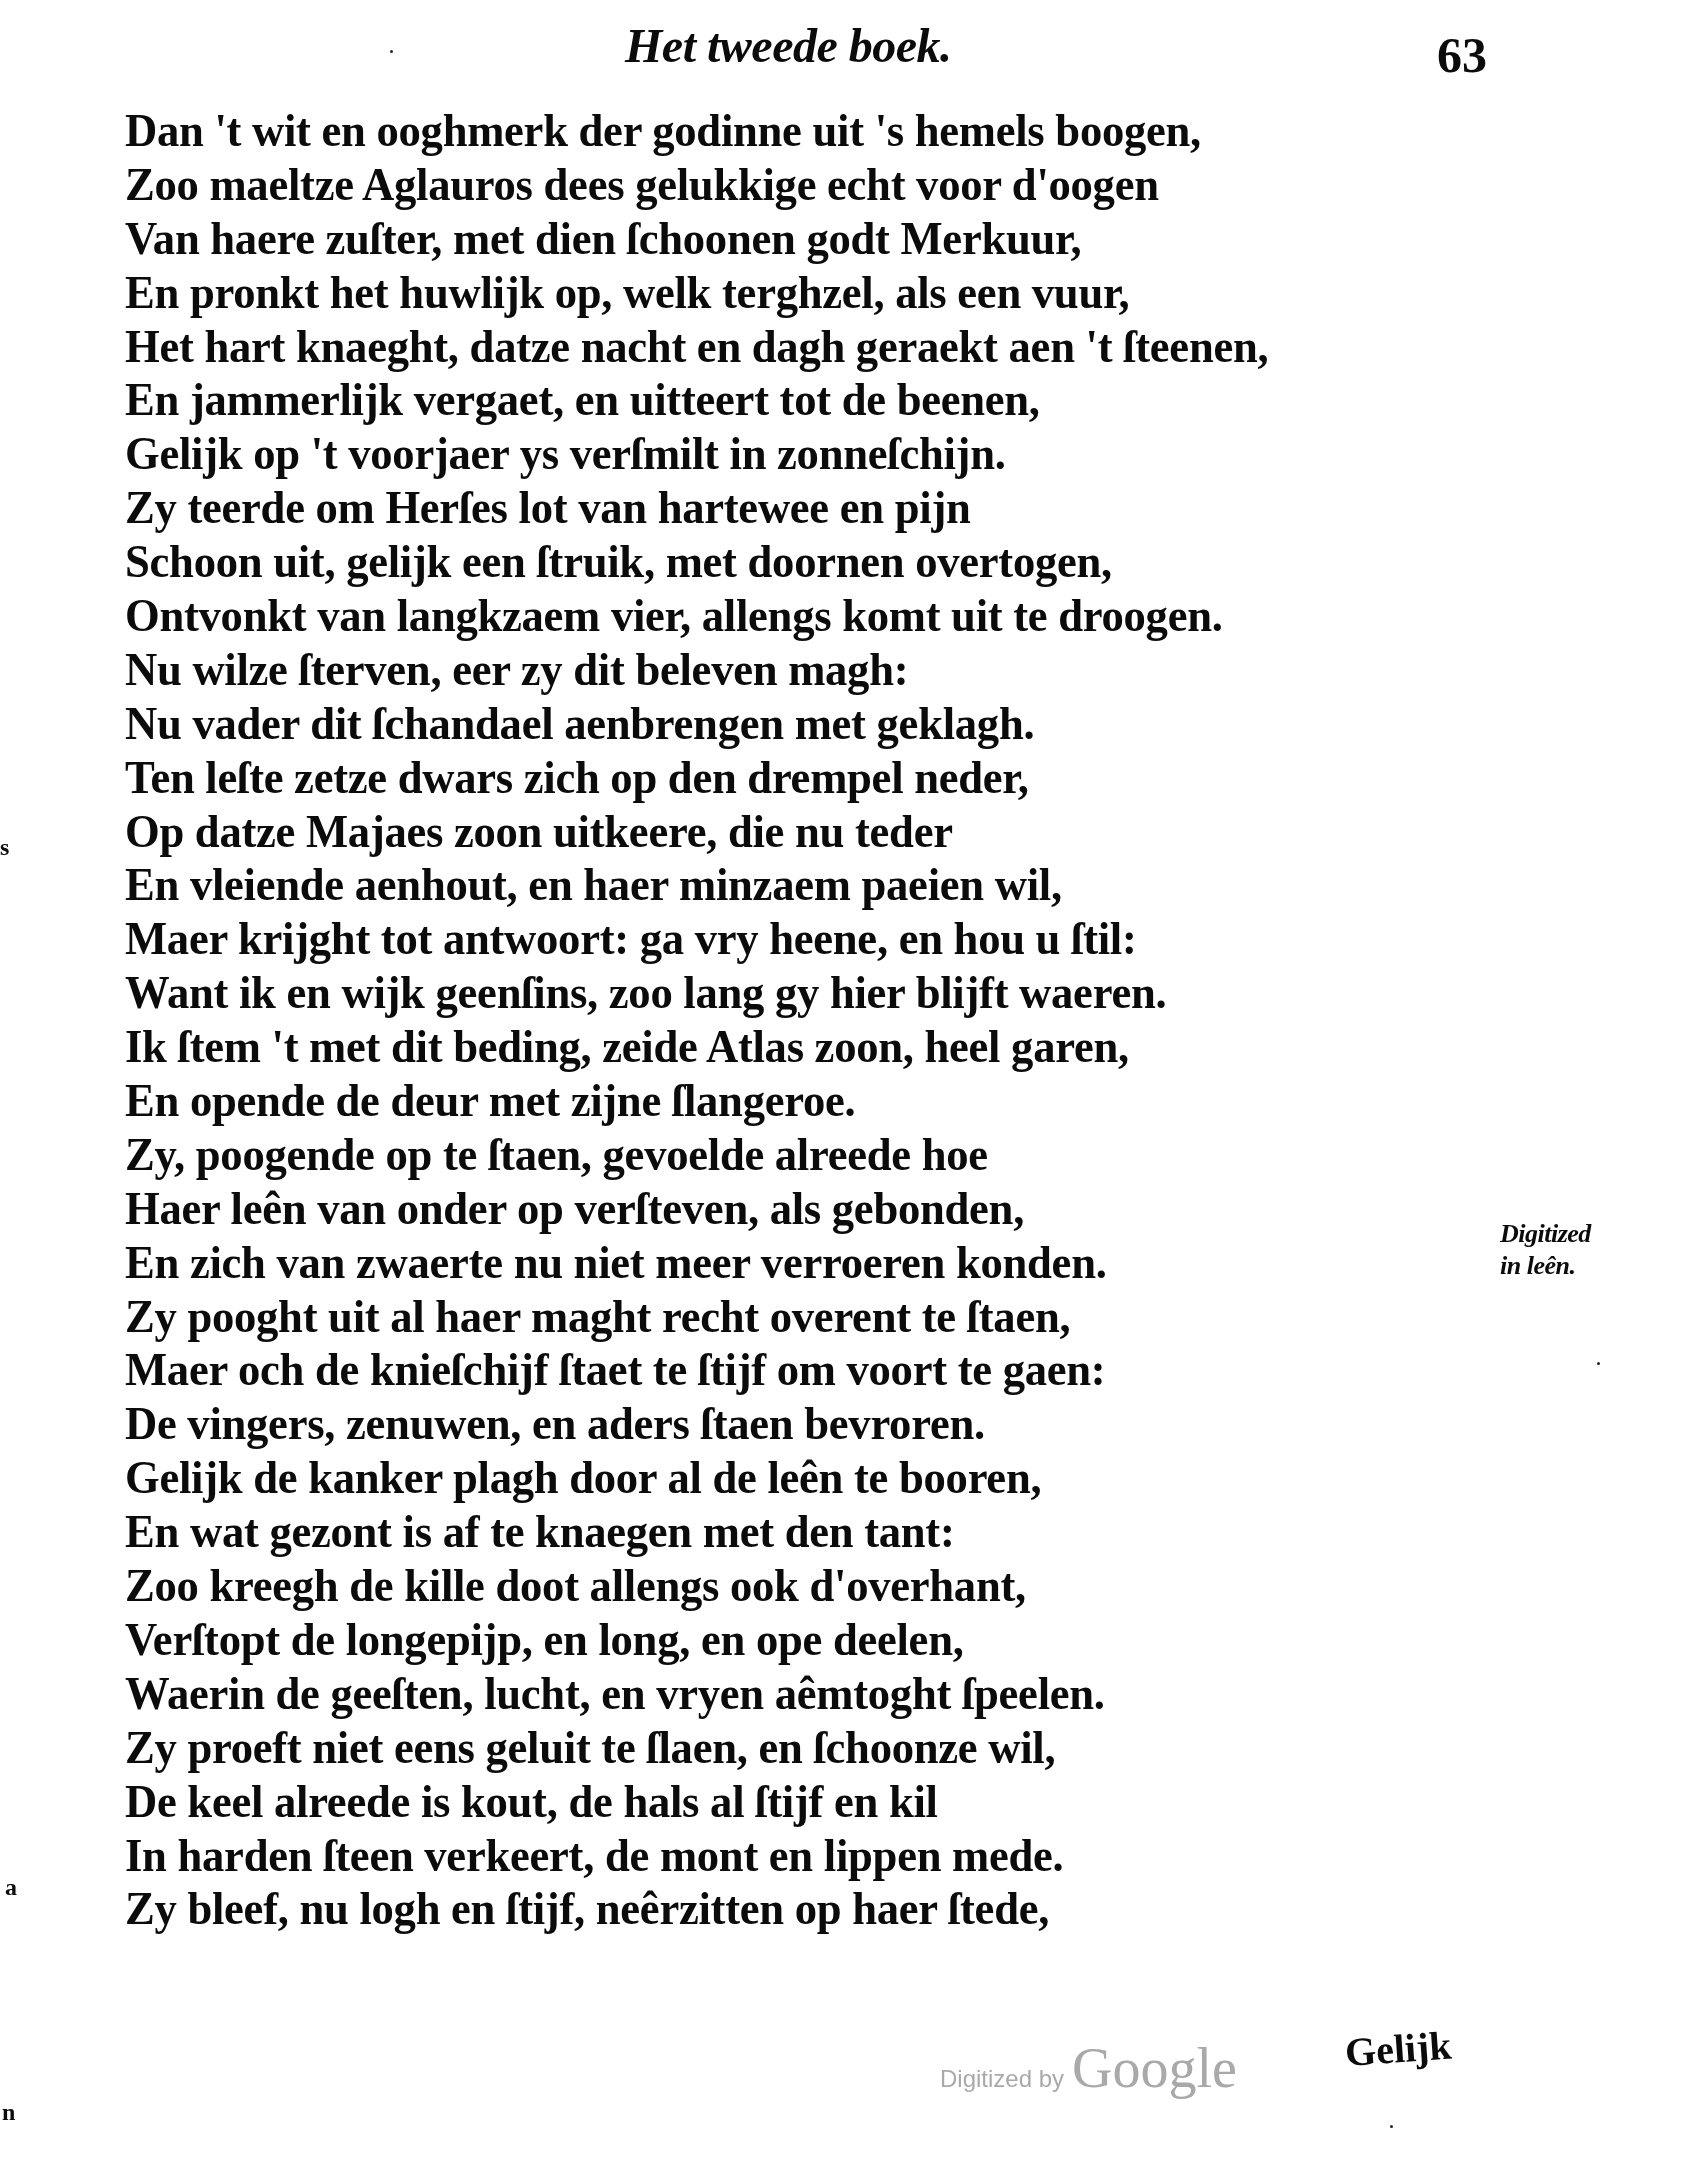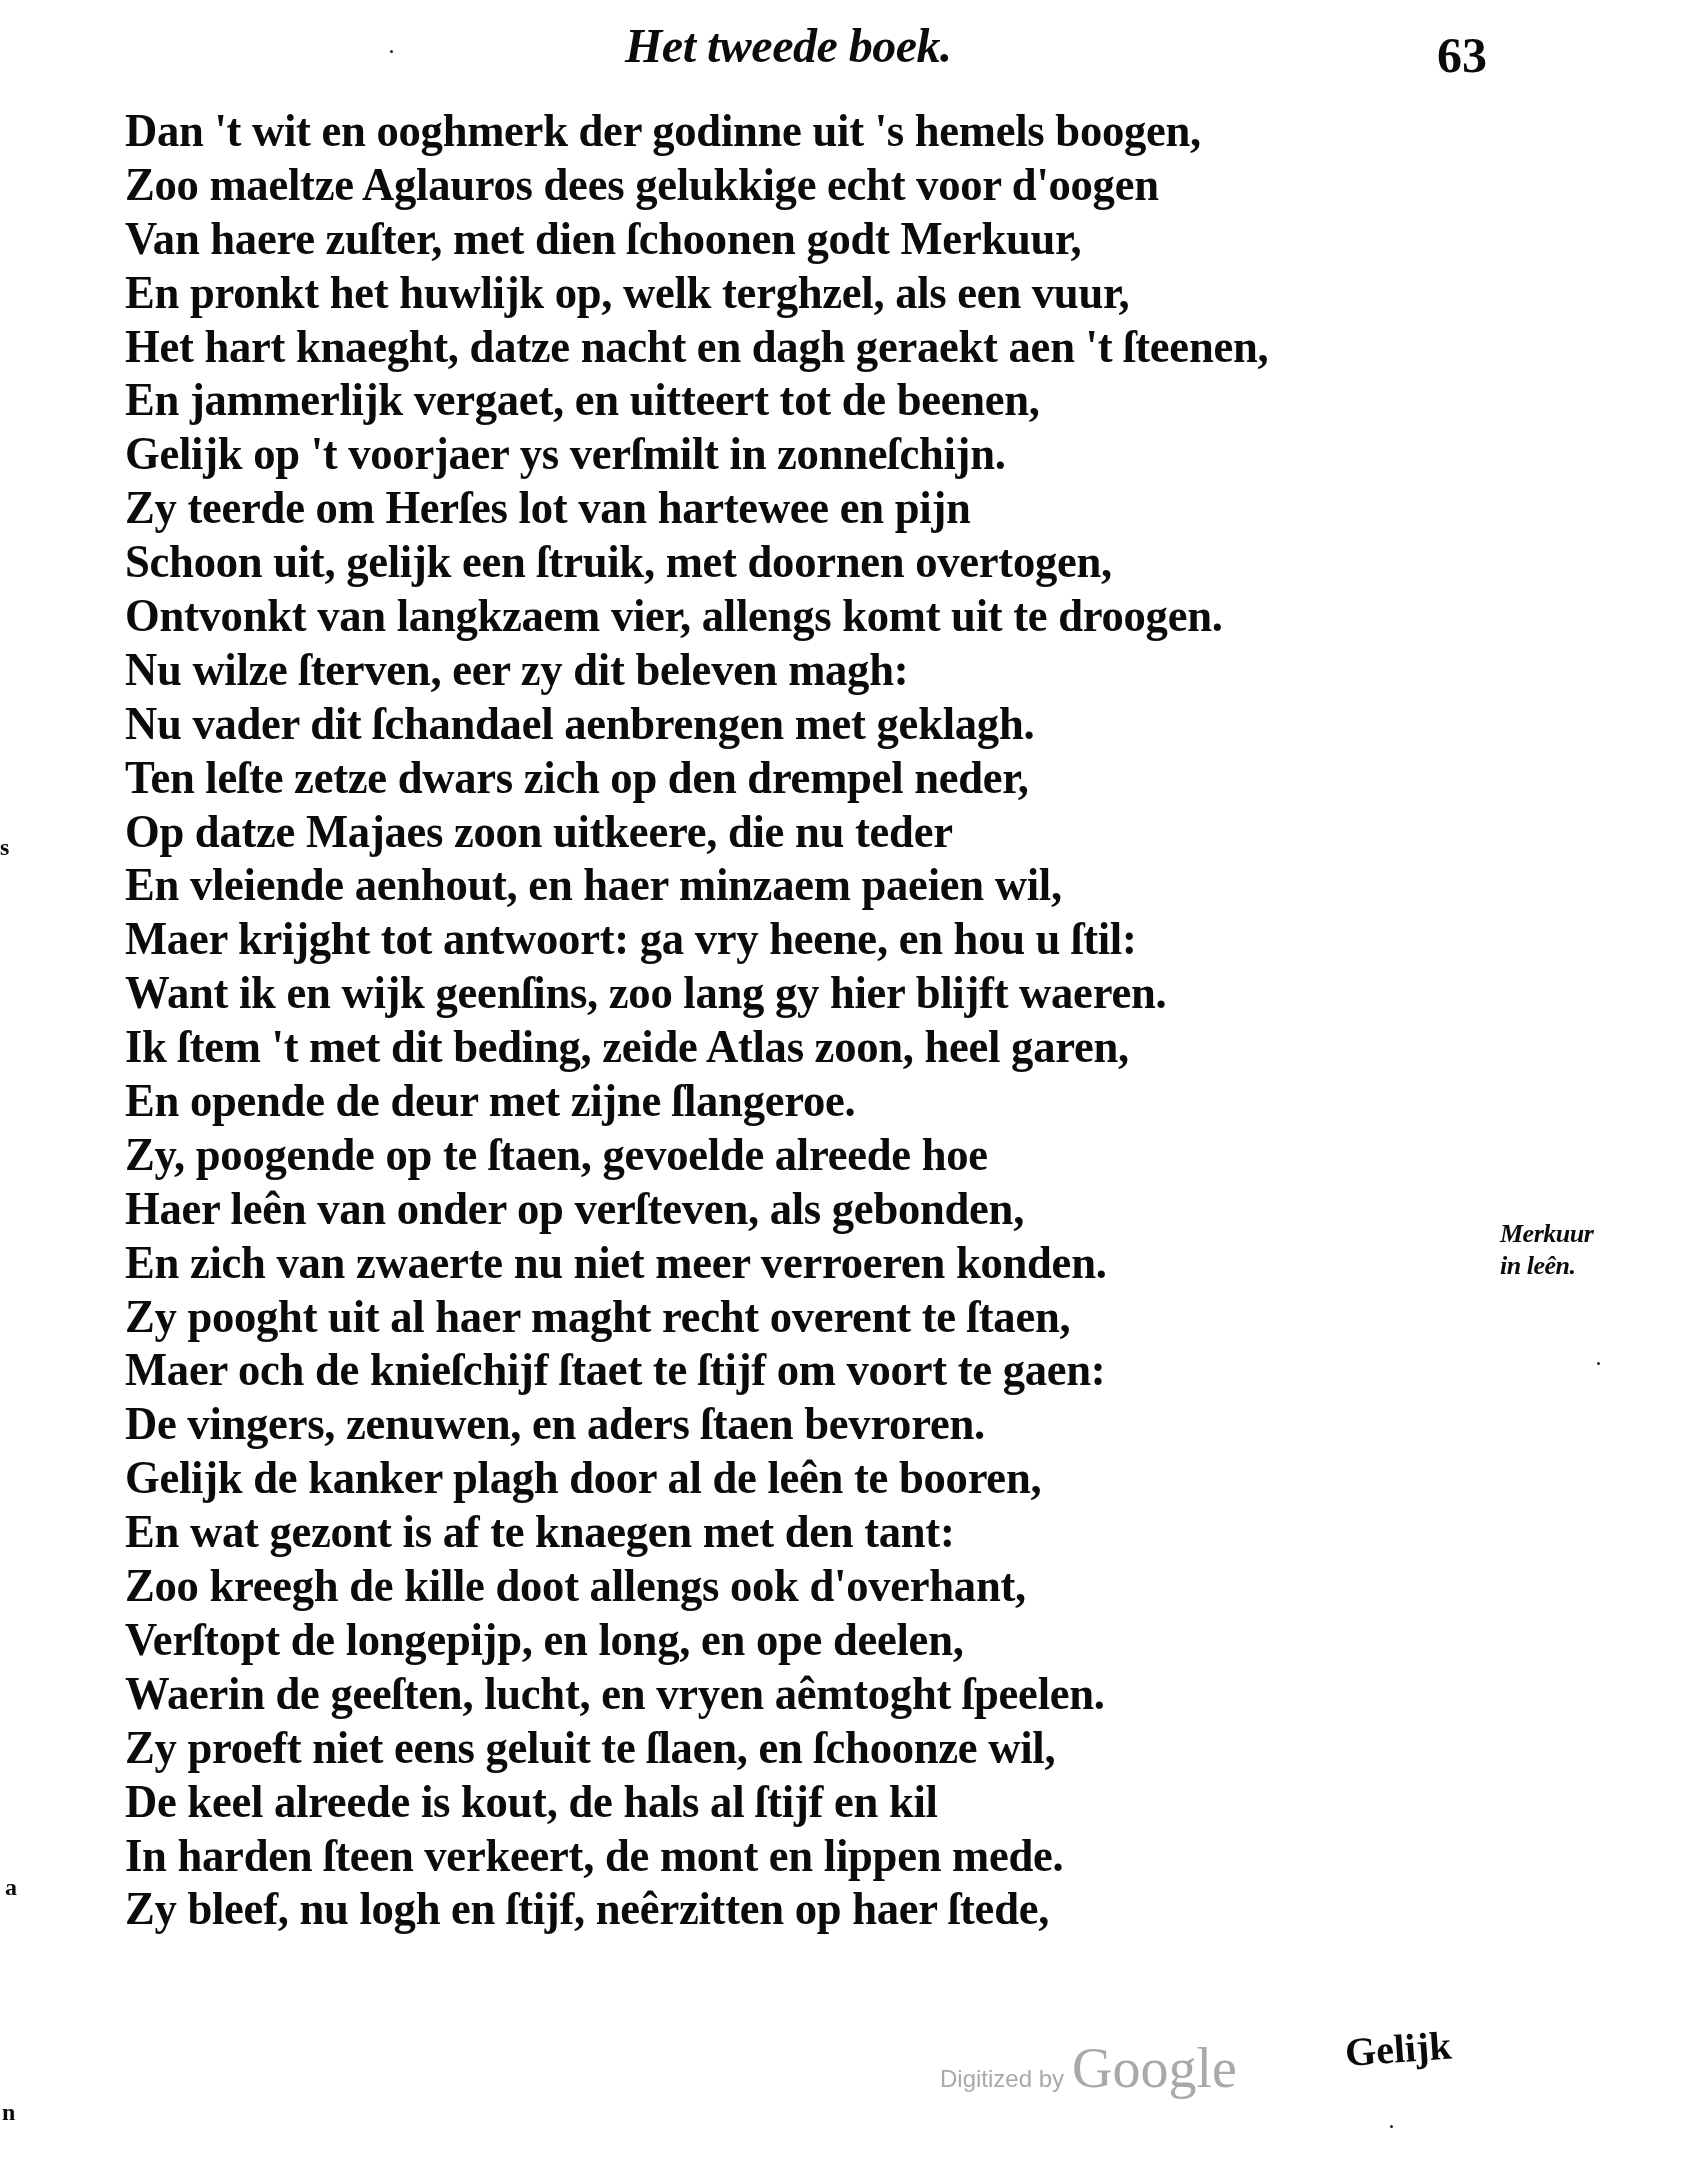--- a/index.html
+++ b/index.html
@@ -151,21 +151,21 @@
     <li>Zoo kreegh de kille doot allengs ook d'overhant,</li>
     <li>Verſtopt de longepijp, en long, en ope deelen,</li>
     <li>Waerin de geeſten, lucht, en vryen aêmtoght ſpeelen.</li>
     <li>Zy proeft niet eens geluit te ſlaen, en ſchoonze wil,</li>
     <li>De keel alreede is kout, de hals al ſtijf en kil</li>
     <li>In harden ſteen verkeert, de mont en lippen mede.</li>
     <li>Zy bleef, nu logh en ſtijf, neêrzitten op haer ſtede,</li>
   </ul>
 
   <div class="side-note">
-    <span>Merkuur</span>
+    <span>Digitized</span>
     <span>in leên.</span>
   </div>
 
   <div class="watermark">
     <span class="small">Digitized by</span>
     <span class="brand">Google</span>
   </div>
 
   <div class="catchword">Gelijk</div>
 

